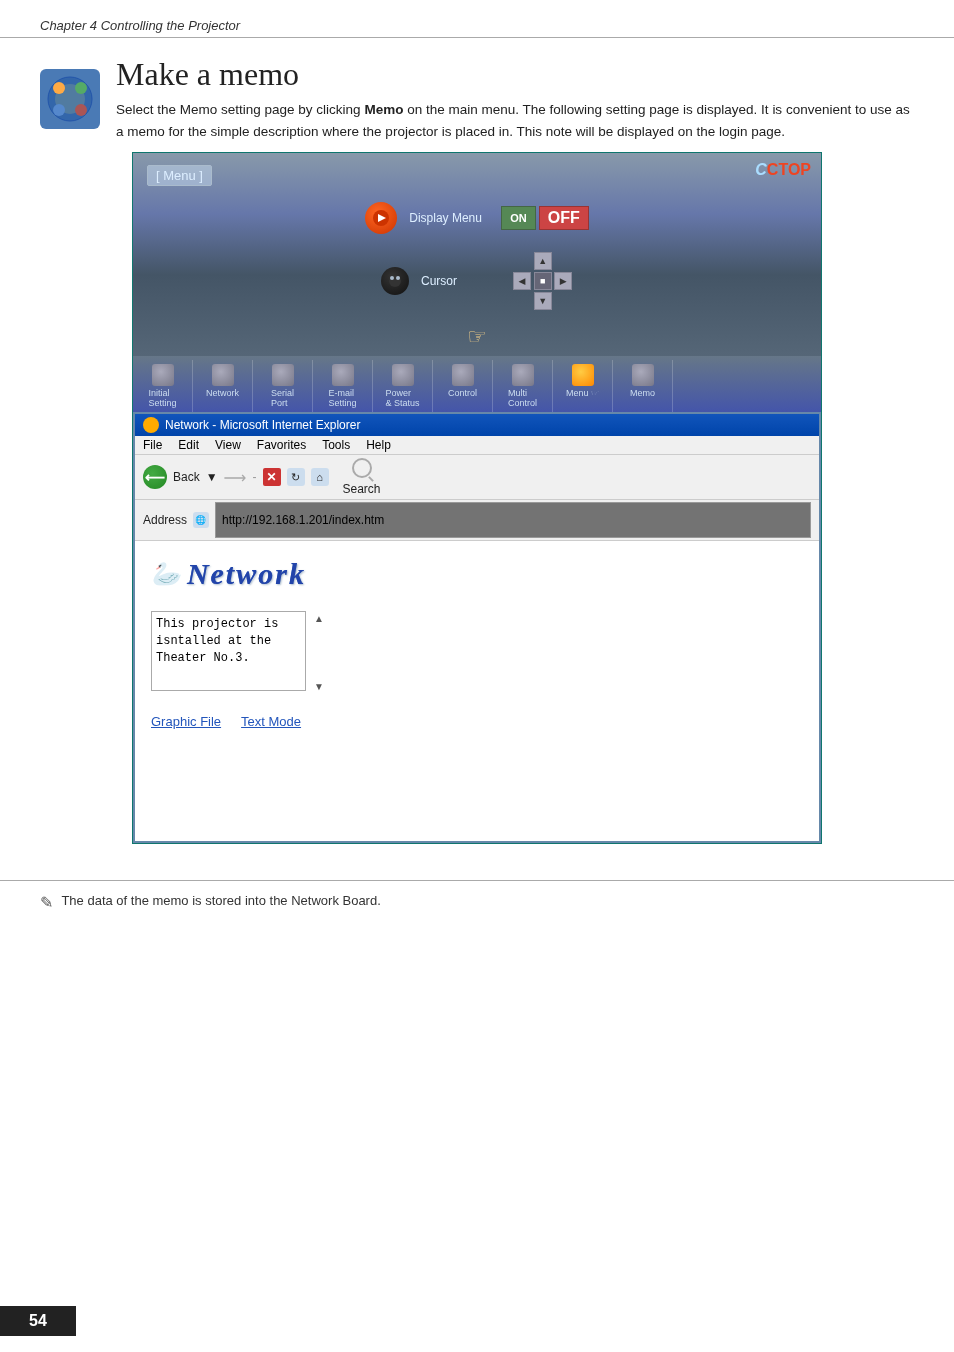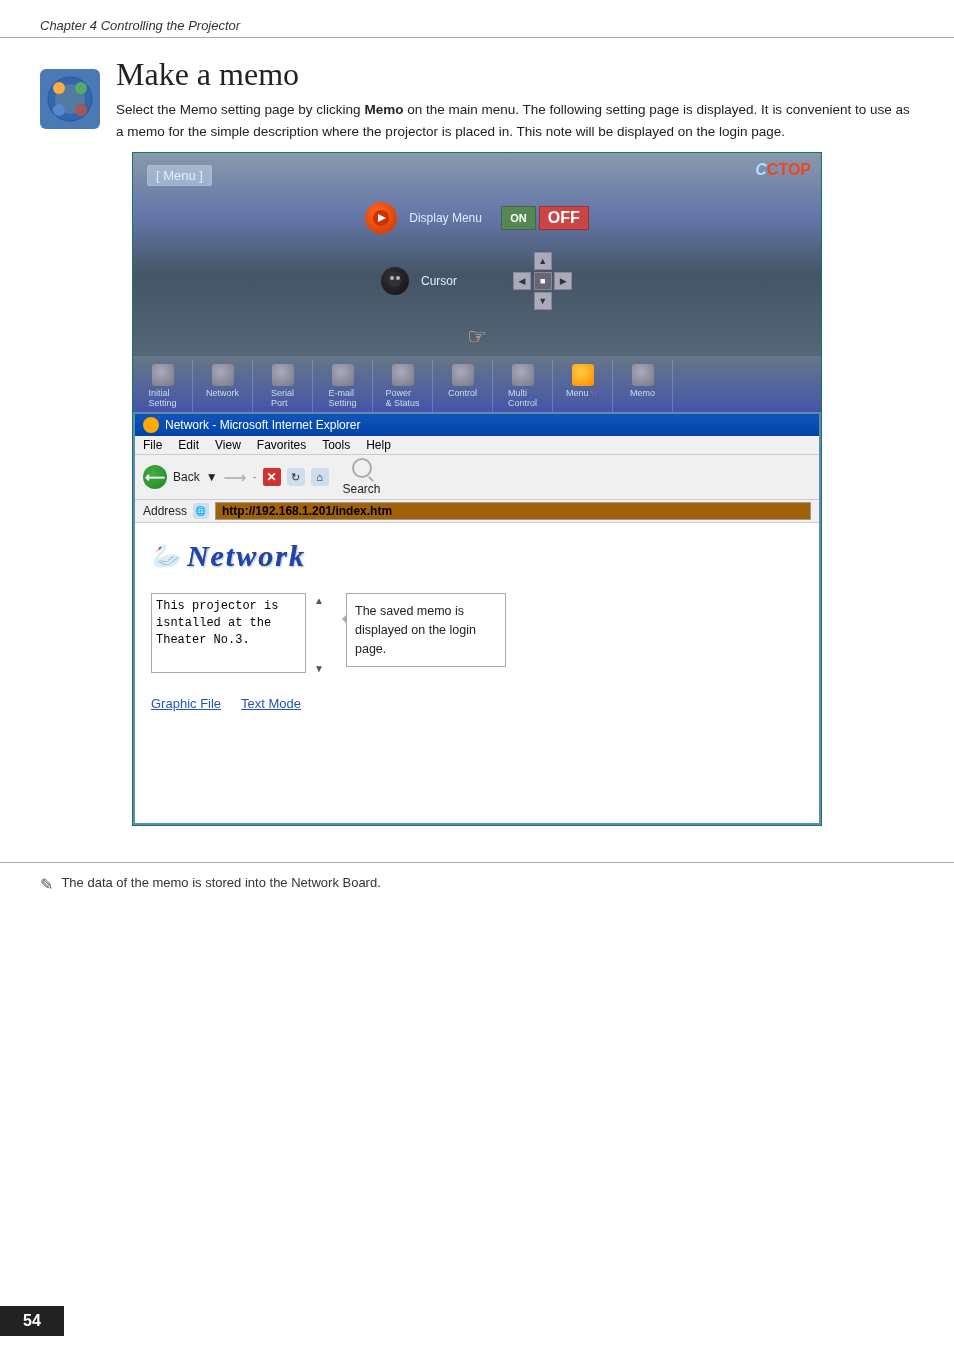--- a/index.html
+++ b/index.html
@@ -365,26 +365,25 @@
       background: #f0f0f0;
       border-bottom: 1px solid #ccc;
       padding: 2px 8px;
       font-size: 12px;
       display: flex;
       align-items: center;
       gap: 6px;
     }
 
     .ie-address-input {
-      background: #a16207;
+      background: #737373;
       border: 1px solid #999;
-      padding: 1px 6px;
+      padding: 10px 6px;
       font-size: 12px;
       flex: 1;
-      font-weight: bold;
     }
 
     
     .browser-content {
       background: #fff;
       padding: 16px;
       min-height: 300px;
     }
 
     .network-logo {
@@ -467,21 +466,21 @@
 
     .footer-note {
       font-size: 13px;
       color: #333;
     }
 
     .page-number-area {
       position: absolute;
       bottom: 16px;
       left: 0;
-      width: 64px;
+      width: 76px;
       background: #222;
       color: #fff;
       font-size: 16px;
       font-weight: bold;
       text-align: center;
       padding: 6px 0;
     }
 
     .pencil-icon {
       font-size: 16px;
@@ -679,23 +678,20 @@
 
           <div class="memo-section">
             <div class="memo-textarea-wrapper">
               <textarea class="memo-textarea" style="width: 155px; height: 80px; font-family: &quot;Courier New&quot;, monospace; font-size: 12px; padding: 4px; border: 1px solid rgb(170, 170, 170); resize: none;">This projector is
 isntalled at the
 Theater No.3.</textarea>
               <span class="scroll-up-arrow">▲</span>
               <span class="scroll-down-arrow">▼</span>
             </div>
 
-            <div class="memo-callout">
-              <span>The saved memo is displayed on the login page.</span>
-            </div>
           </div>
 
           <div class="bottom-links">
             <a class="bottom-link">Graphic File</a>
             <a class="bottom-link">Text Mode</a>
           </div>
         </div>
       </div>
 
     </div>

